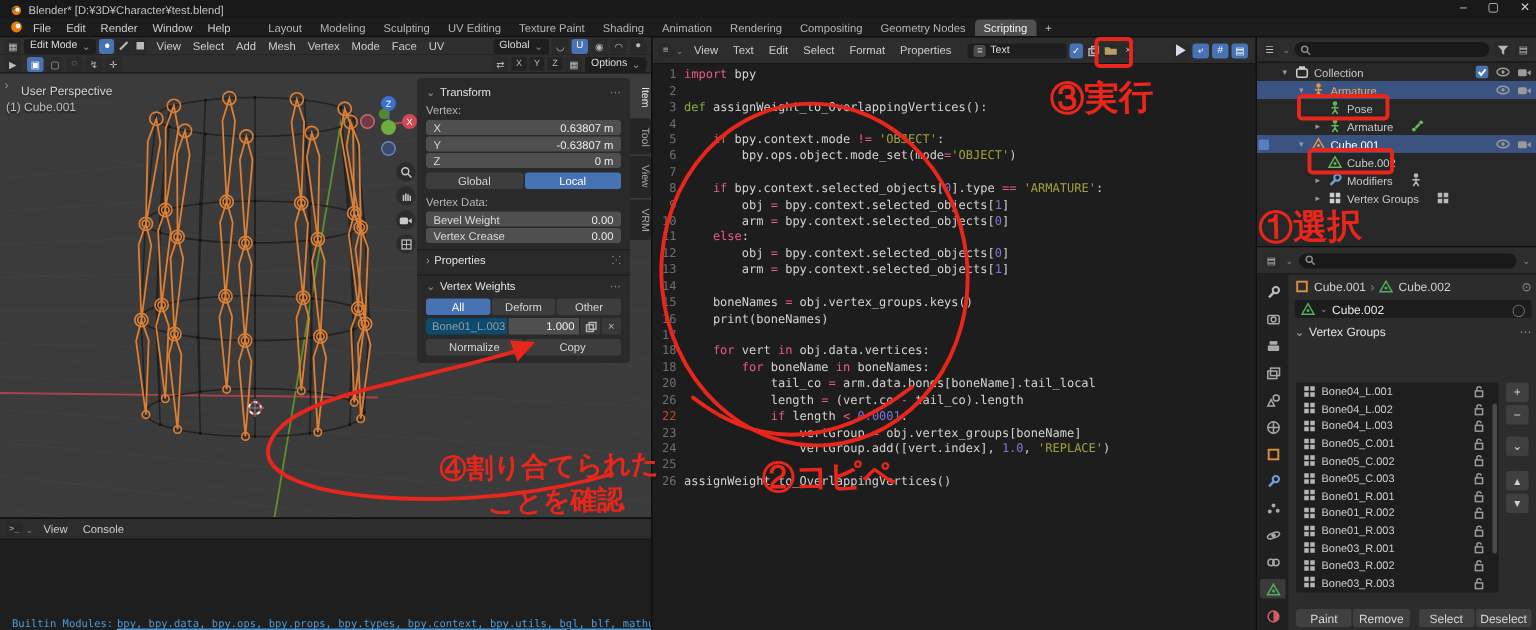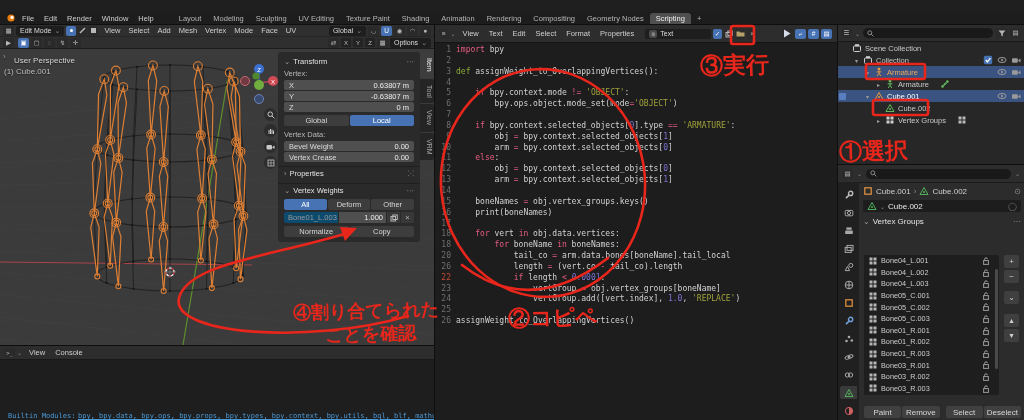--- a/index.html
+++ b/index.html
@@ -99,20 +99,33 @@
   .rbtn{flex:1;height:12px;background:#404040;border-radius:2px;display:flex;align-items:center;justify-content:center;color:#d8d8d8;}
   
   .anno-svg{left:0;top:0;z-index:60;pointer-events:none;}
   .anno-text{position:absolute;z-index:61;color:#e8261b;font-weight:bold;pointer-events:none;white-space:nowrap;transform:rotate(-1.5deg);}
 </style>
 </head>
 <body>
 
 <div class="screen">
 
+  <div class="abs titlebar">
+    <svg width="9" height="9" viewBox="0 0 10 10">
+        <circle cx="5.5" cy="5.5" r="3.4" fill="#e87d0d"></circle>
+        <circle cx="6.3" cy="5" r="1.5" fill="#fff"></circle>
+        <path d="M1 4.5 L5 3 L3.5 5.5 Z" fill="#2a5b8a"></path>
+      </svg>
+    <span class="title">Blender* [D:¥3D¥Character¥test.blend]</span>
+    <div class="winbtns">
+      <span>–</span>
+      <span>▢</span>
+      <span>✕</span>
+    </div>
+  </div>
 
   <div class="abs topbar">
     <svg width="12" height="10" viewBox="0 0 12 10" style="margin-left:5px">
         <circle cx="6" cy="5" r="3.6" fill="#e87d0d"></circle>
         <circle cx="7" cy="4.4" r="1.6" fill="#fff"></circle>
       </svg>
     <span id="topbar-menus" style="display:flex">
         <span class="menu-item">File</span>
         <span class="menu-item">Edit</span>
         <span class="menu-item">Render</span>
@@ -624,30 +637,20 @@
           </svg>
         </span>
       <span class="hico">
           <svg width="8" height="7">
             <path d="M0.5 0.5 h7 l-2.7 3 v3 l-1.6 -1 v-2 Z" fill="#b5b5b5"></path>
           </svg>
         </span>
       <span class="hico">▤</span>
     </div>
     <div id="ol-rows">
-        <div class="orow" style="padding-left: 4px;">
-          <span class="caret"></span>
-          <span>
-            <svg width="10" height="10" viewBox="0 0 10 10" style="display:block">
-              <rect x="1.5" y="3" width="7" height="5.5" rx="1" fill="none" stroke="#cfcfcf"></rect>
-              <rect x="3" y="1.2" width="4" height="2" fill="#cfcfcf"></rect>
-            </svg>
-          </span>
-          <span>Scene Collection</span>
-        </div>
         <div class="orow" style="padding-left: 15px;">
           <span class="caret">▾</span>
           <span>
             <svg width="10" height="10" viewBox="0 0 10 10" style="display:block">
               <rect x="1.5" y="3" width="7" height="5.5" rx="1" fill="none" stroke="#cfcfcf"></rect>
               <rect x="3" y="1.2" width="4" height="2" fill="#cfcfcf"></rect>
             </svg>
           </span>
           <span>Collection</span>
           <span class="ricons">
@@ -689,20 +692,30 @@
             </span>
             <span>
               <svg width="10" height="10" viewBox="0 0 10 10" style="display:block">
                 <rect x="1" y="3.2" width="5.8" height="4.6" rx="1" fill="#9b9b9b"></rect>
                 <path d="M7 5.5 L9.5 3.6 L9.5 7.4 Z" fill="#9b9b9b"></path>
               </svg>
             </span>
           </span>
         </div>
         <div class="orow" style="padding-left: 37px;">
+          <span class="caret"></span>
+          <span>
+            <svg width="10" height="10" viewBox="0 0 10 10" style="display:block">
+              <circle cx="5" cy="2" r="1.5" fill="#63b85c"></circle>
+              <path d="M5 3.8 L5 6.3 M2.6 4.9 L7.4 4.9 M5 6.3 L3.2 9 M5 6.3 L6.8 9" stroke="#63b85c" fill="none"></path>
+            </svg>
+          </span>
+          <span>Pose</span>
+        </div>
+        <div class="orow" style="padding-left: 37px;">
           <span class="caret">▸</span>
           <span>
             <svg width="10" height="10" viewBox="0 0 10 10" style="display:block">
               <circle cx="5" cy="2" r="1.5" fill="#63b85c"></circle>
               <path d="M5 3.8 L5 6.3 M2.6 4.9 L7.4 4.9 M5 6.3 L3.2 9 M5 6.3 L6.8 9" stroke="#63b85c" fill="none"></path>
             </svg>
           </span>
           <span>Armature</span>
           <span style="margin-left: 8px;">
             <svg width="10" height="10" viewBox="0 0 10 10" style="display:block">
@@ -739,20 +752,36 @@
         </div>
         <div class="orow" style="padding-left: 37px;">
           <span class="caret"></span>
           <span>
             <svg width="10" height="10" viewBox="0 0 10 10" style="display:block">
               <path d="M5 1.5 L9 8.5 L1 8.5 Z" fill="none" stroke="#63b85c"></path>
               <circle cx="5" cy="6" r="1" fill="#63b85c"></circle>
             </svg>
           </span>
           <span>Cube.002</span>
+        </div>
+        <div class="orow" style="padding-left: 37px;">
+          <span class="caret">▸</span>
+          <span>
+            <svg width="10" height="10" viewBox="0 0 10 10" style="display:block">
+              <path d="M2 8.2 L5.2 5" stroke="#6f9fd8" stroke-width="1.7"></path>
+              <circle cx="6.6" cy="3.4" r="2.1" fill="none" stroke="#6f9fd8" stroke-width="1.4"></circle>
+            </svg>
+          </span>
+          <span>Modifiers</span>
+          <span style="margin-left: 8px;">
+            <svg width="10" height="10" viewBox="0 0 10 10" style="display:block">
+              <circle cx="5" cy="2" r="1.5" fill="#b9b9b9"></circle>
+              <path d="M5 3.8 L5 6.3 M2.6 4.9 L7.4 4.9 M5 6.3 L3.2 9 M5 6.3 L6.8 9" stroke="#b9b9b9" fill="none"></path>
+            </svg>
+          </span>
         </div>
         <div class="orow" style="padding-left: 37px;">
           <span class="caret">▸</span>
           <span>
             <svg width="10" height="10" viewBox="0 0 10 10" style="display:block">
               <rect x="1.5" y="1.5" width="3" height="3" fill="#cfcfcf"></rect>
               <rect x="5.5" y="1.5" width="3" height="3" fill="#cfcfcf"></rect>
               <rect x="1.5" y="5.5" width="3" height="3" fill="#cfcfcf"></rect>
               <rect x="5.5" y="5.5" width="3" height="3" fill="#cfcfcf"></rect>
             </svg>

